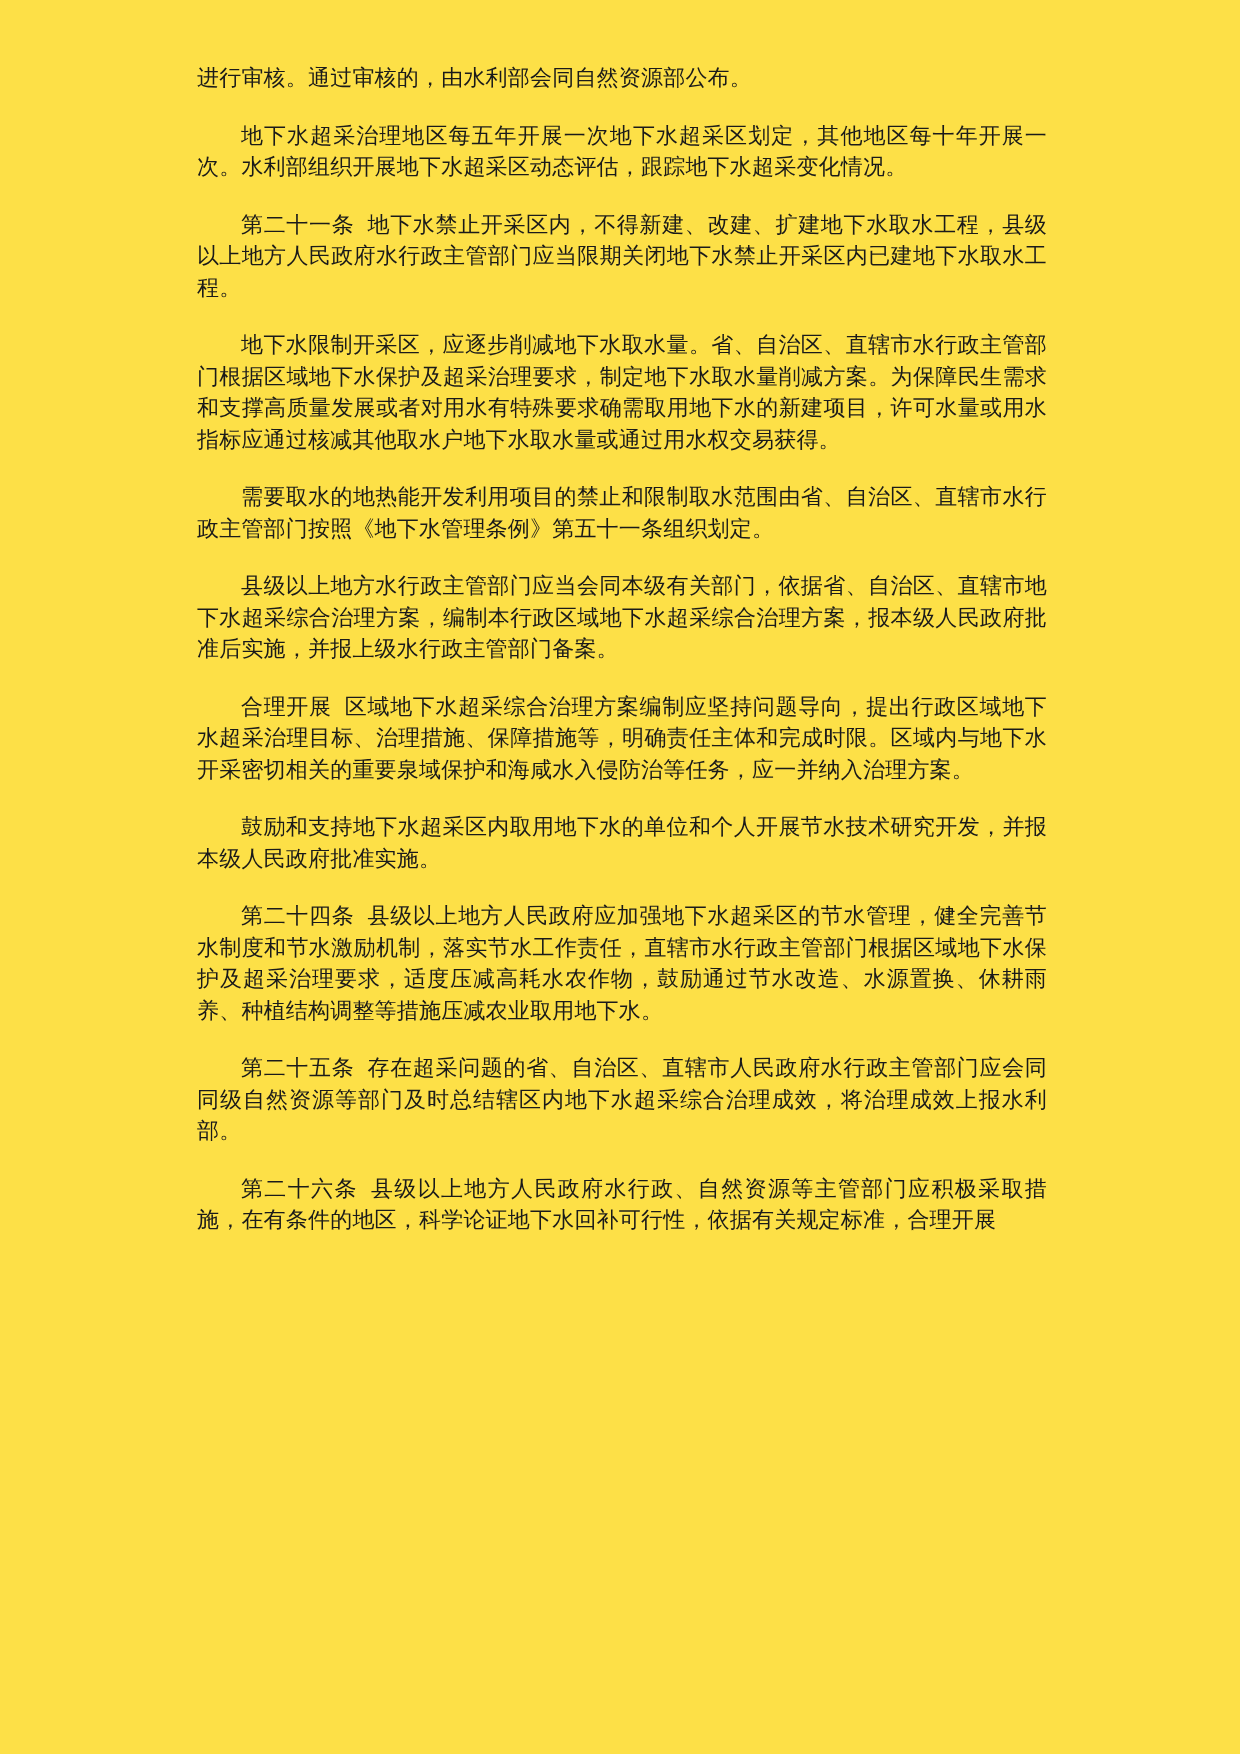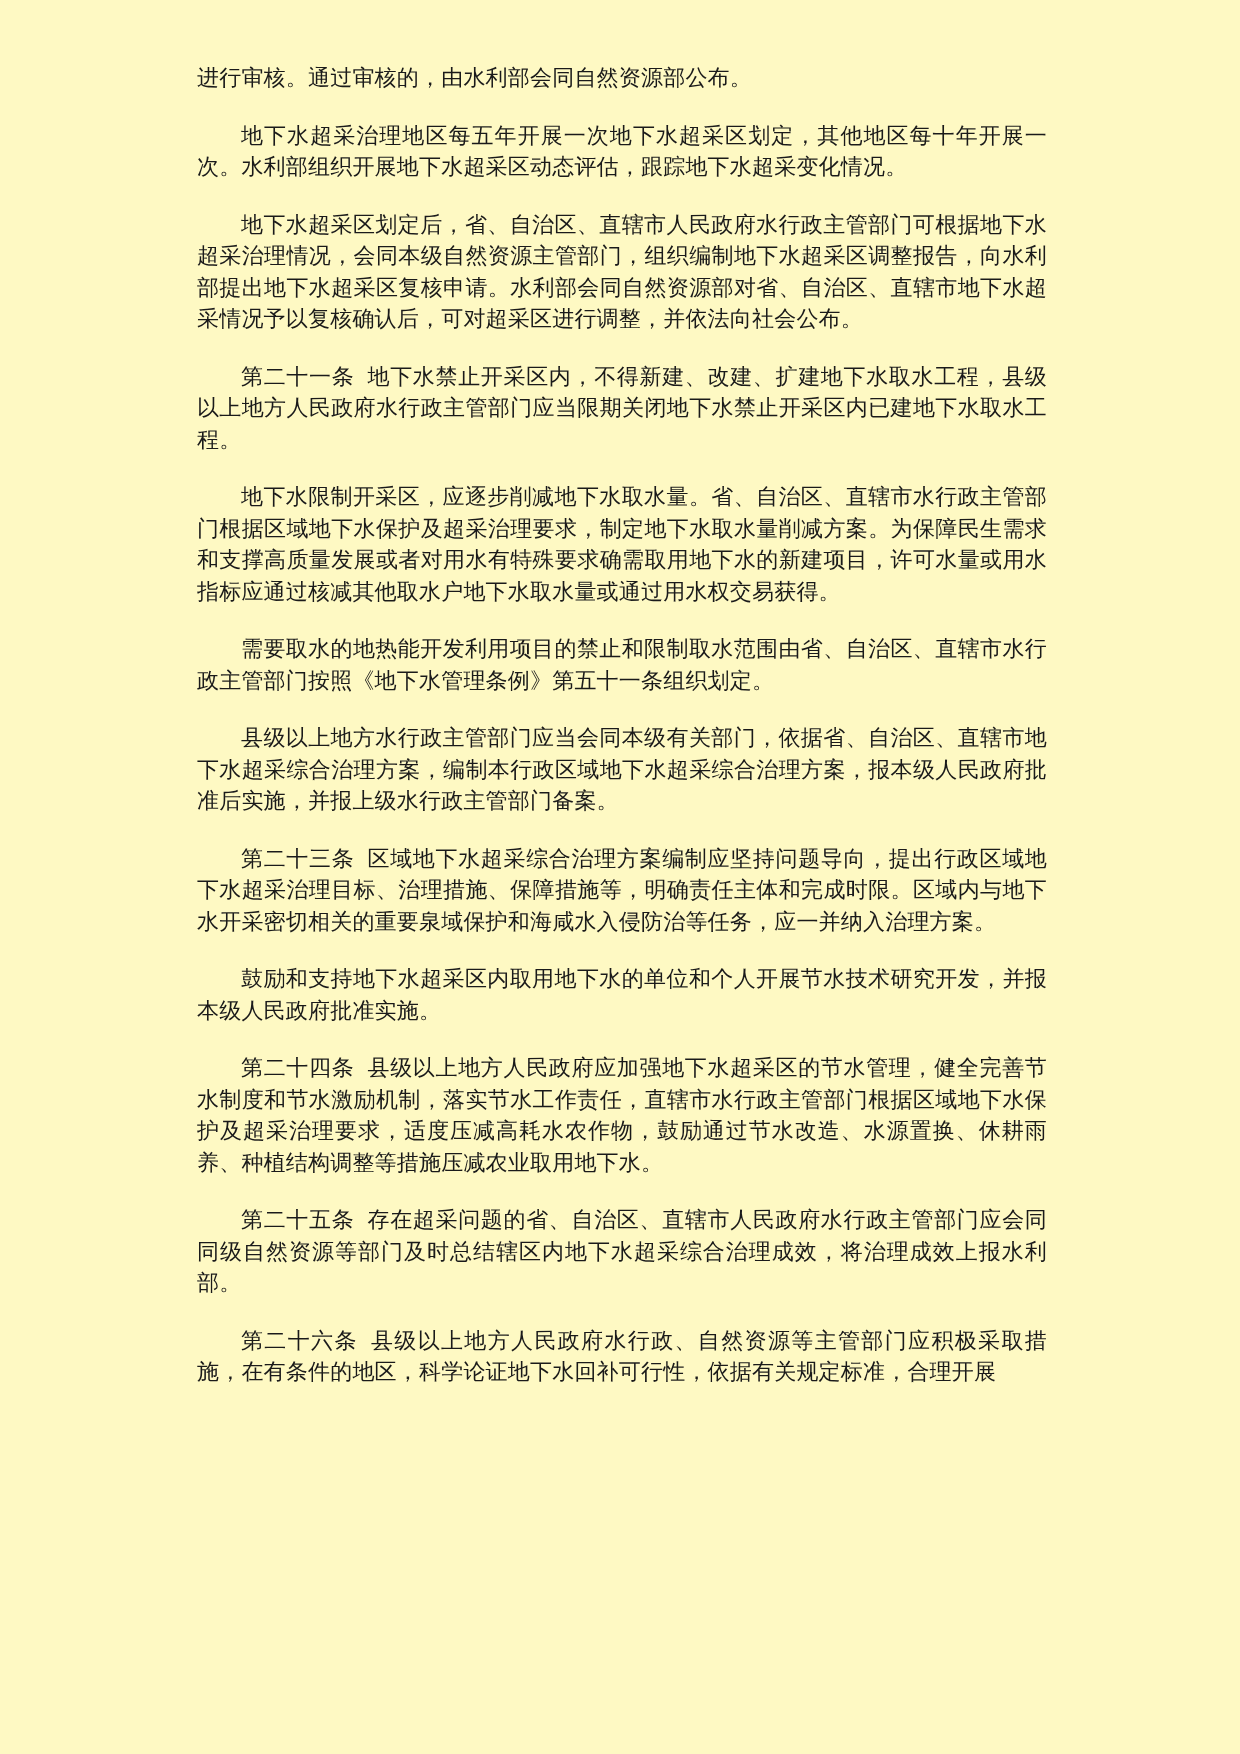--- a/index.html
+++ b/index.html
@@ -6,21 +6,21 @@
     margin: 0;
     padding: 0;
     background: #ffffff;
   }
   .page {
     position: relative;
     box-sizing: border-box;
     width: 1240px;
     height: 1754px;
     margin: 0 auto;
-    background: #fef9c3;
+    background: #fde047;
     padding: 62px 193px 40px 197px;
     overflow: hidden;
   }
   .doc-body {
     font-family: "Liberation Serif", "DejaVu Serif", serif;
     font-size: 22px;
     line-height: 31.5px;
     color: #1a1a1a;
     text-align: justify;
     text-justify: inter-ideograph;
@@ -46,32 +46,31 @@
 </head>
 <body>
 
 <div class="page">
   <div class="doc-body">
 
     <p class="continuation"><span>进行审核。通过审核的，由水利部会同自然资源部公布。</span></p>
 
     <p><span>地下水超采治理地区每五年开展一次地下水超采区划定，其他地区每十年开展一次。水利部组织开展地下水超采区动态评估，跟踪地下水超采变化情况。</span></p>
 
-    <p><span>地下水超采区划定后，省、自治区、直辖市人民政府水行政主管部门可根据地下水超采治理情况，会同本级自然资源主管部门，组织编制地下水超采区调整报告，向水利部提出地下水超采区复核申请。水利部会同自然资源部对省、自治区、直辖市地下水超采情况予以复核确认后，可对超采区进行调整，并依法向社会公布。</span></p>
 
     <p><b class="article-no">第二十一条</b><span>地下水禁止开采区内，不得新建、改建、扩建地下水取水工程，县级以上地方人民政府水行政主管部门应当限期关闭地下水禁止开采区内已建地下水取水工程。</span></p>
 
     <p><span>地下水限制开采区，应逐步削减地下水取水量。省、自治区、直辖市水行政主管部门根据区域地下水保护及超采治理要求，制定地下水取水量削减方案。为保障民生需求和支撑高质量发展或者对用水有特殊要求确需取用地下水的新建项目，许可水量或用水指标应通过核减其他取水户地下水取水量或通过用水权交易获得。</span></p>
 
     <p><span>需要取水的地热能开发利用项目的禁止和限制取水范围由省、自治区、直辖市水行政主管部门按照《地下水管理条例》第五十一条组织划定。</span></p>
 
 
     <p><span>县级以上地方水行政主管部门应当会同本级有关部门，依据省、自治区、直辖市地下水超采综合治理方案，编制本行政区域地下水超采综合治理方案，报本级人民政府批准后实施，并报上级水行政主管部门备案。</span></p>
 
-    <p><b class="article-no">第二十三条</b><span>区域地下水超采综合治理方案编制应坚持问题导向，提出行政区域地下水超采治理目标、治理措施、保障措施等，明确责任主体和完成时限。区域内与地下水开采密切相关的重要泉域保护和海咸水入侵防治等任务，应一并纳入治理方案。</span></p>
+    <p><b class="article-no">合理开展</b><span>区域地下水超采综合治理方案编制应坚持问题导向，提出行政区域地下水超采治理目标、治理措施、保障措施等，明确责任主体和完成时限。区域内与地下水开采密切相关的重要泉域保护和海咸水入侵防治等任务，应一并纳入治理方案。</span></p>
 
     <p><span>鼓励和支持地下水超采区内取用地下水的单位和个人开展节水技术研究开发，并报本级人民政府批准实施。</span></p>
 
     <p><b class="article-no">第二十四条</b><span>县级以上地方人民政府应加强地下水超采区的节水管理，健全完善节水制度和节水激励机制，落实节水工作责任，直辖市水行政主管部门根据区域地下水保护及超采治理要求，适度压减高耗水农作物，鼓励通过节水改造、水源置换、休耕雨养、种植结构调整等措施压减农业取用地下水。</span></p>
 
 
     <p><b class="article-no">第二十五条</b><span>存在超采问题的省、自治区、直辖市人民政府水行政主管部门应会同同级自然资源等部门及时总结辖区内地下水超采综合治理成效，将治理成效上报水利部。</span></p>
 
     <p><b class="article-no">第二十六条</b><span>县级以上地方人民政府水行政、自然资源等主管部门应积极采取措施，在有条件的地区，科学论证地下水回补可行性，依据有关规定标准，合理开展</span></p>
 

